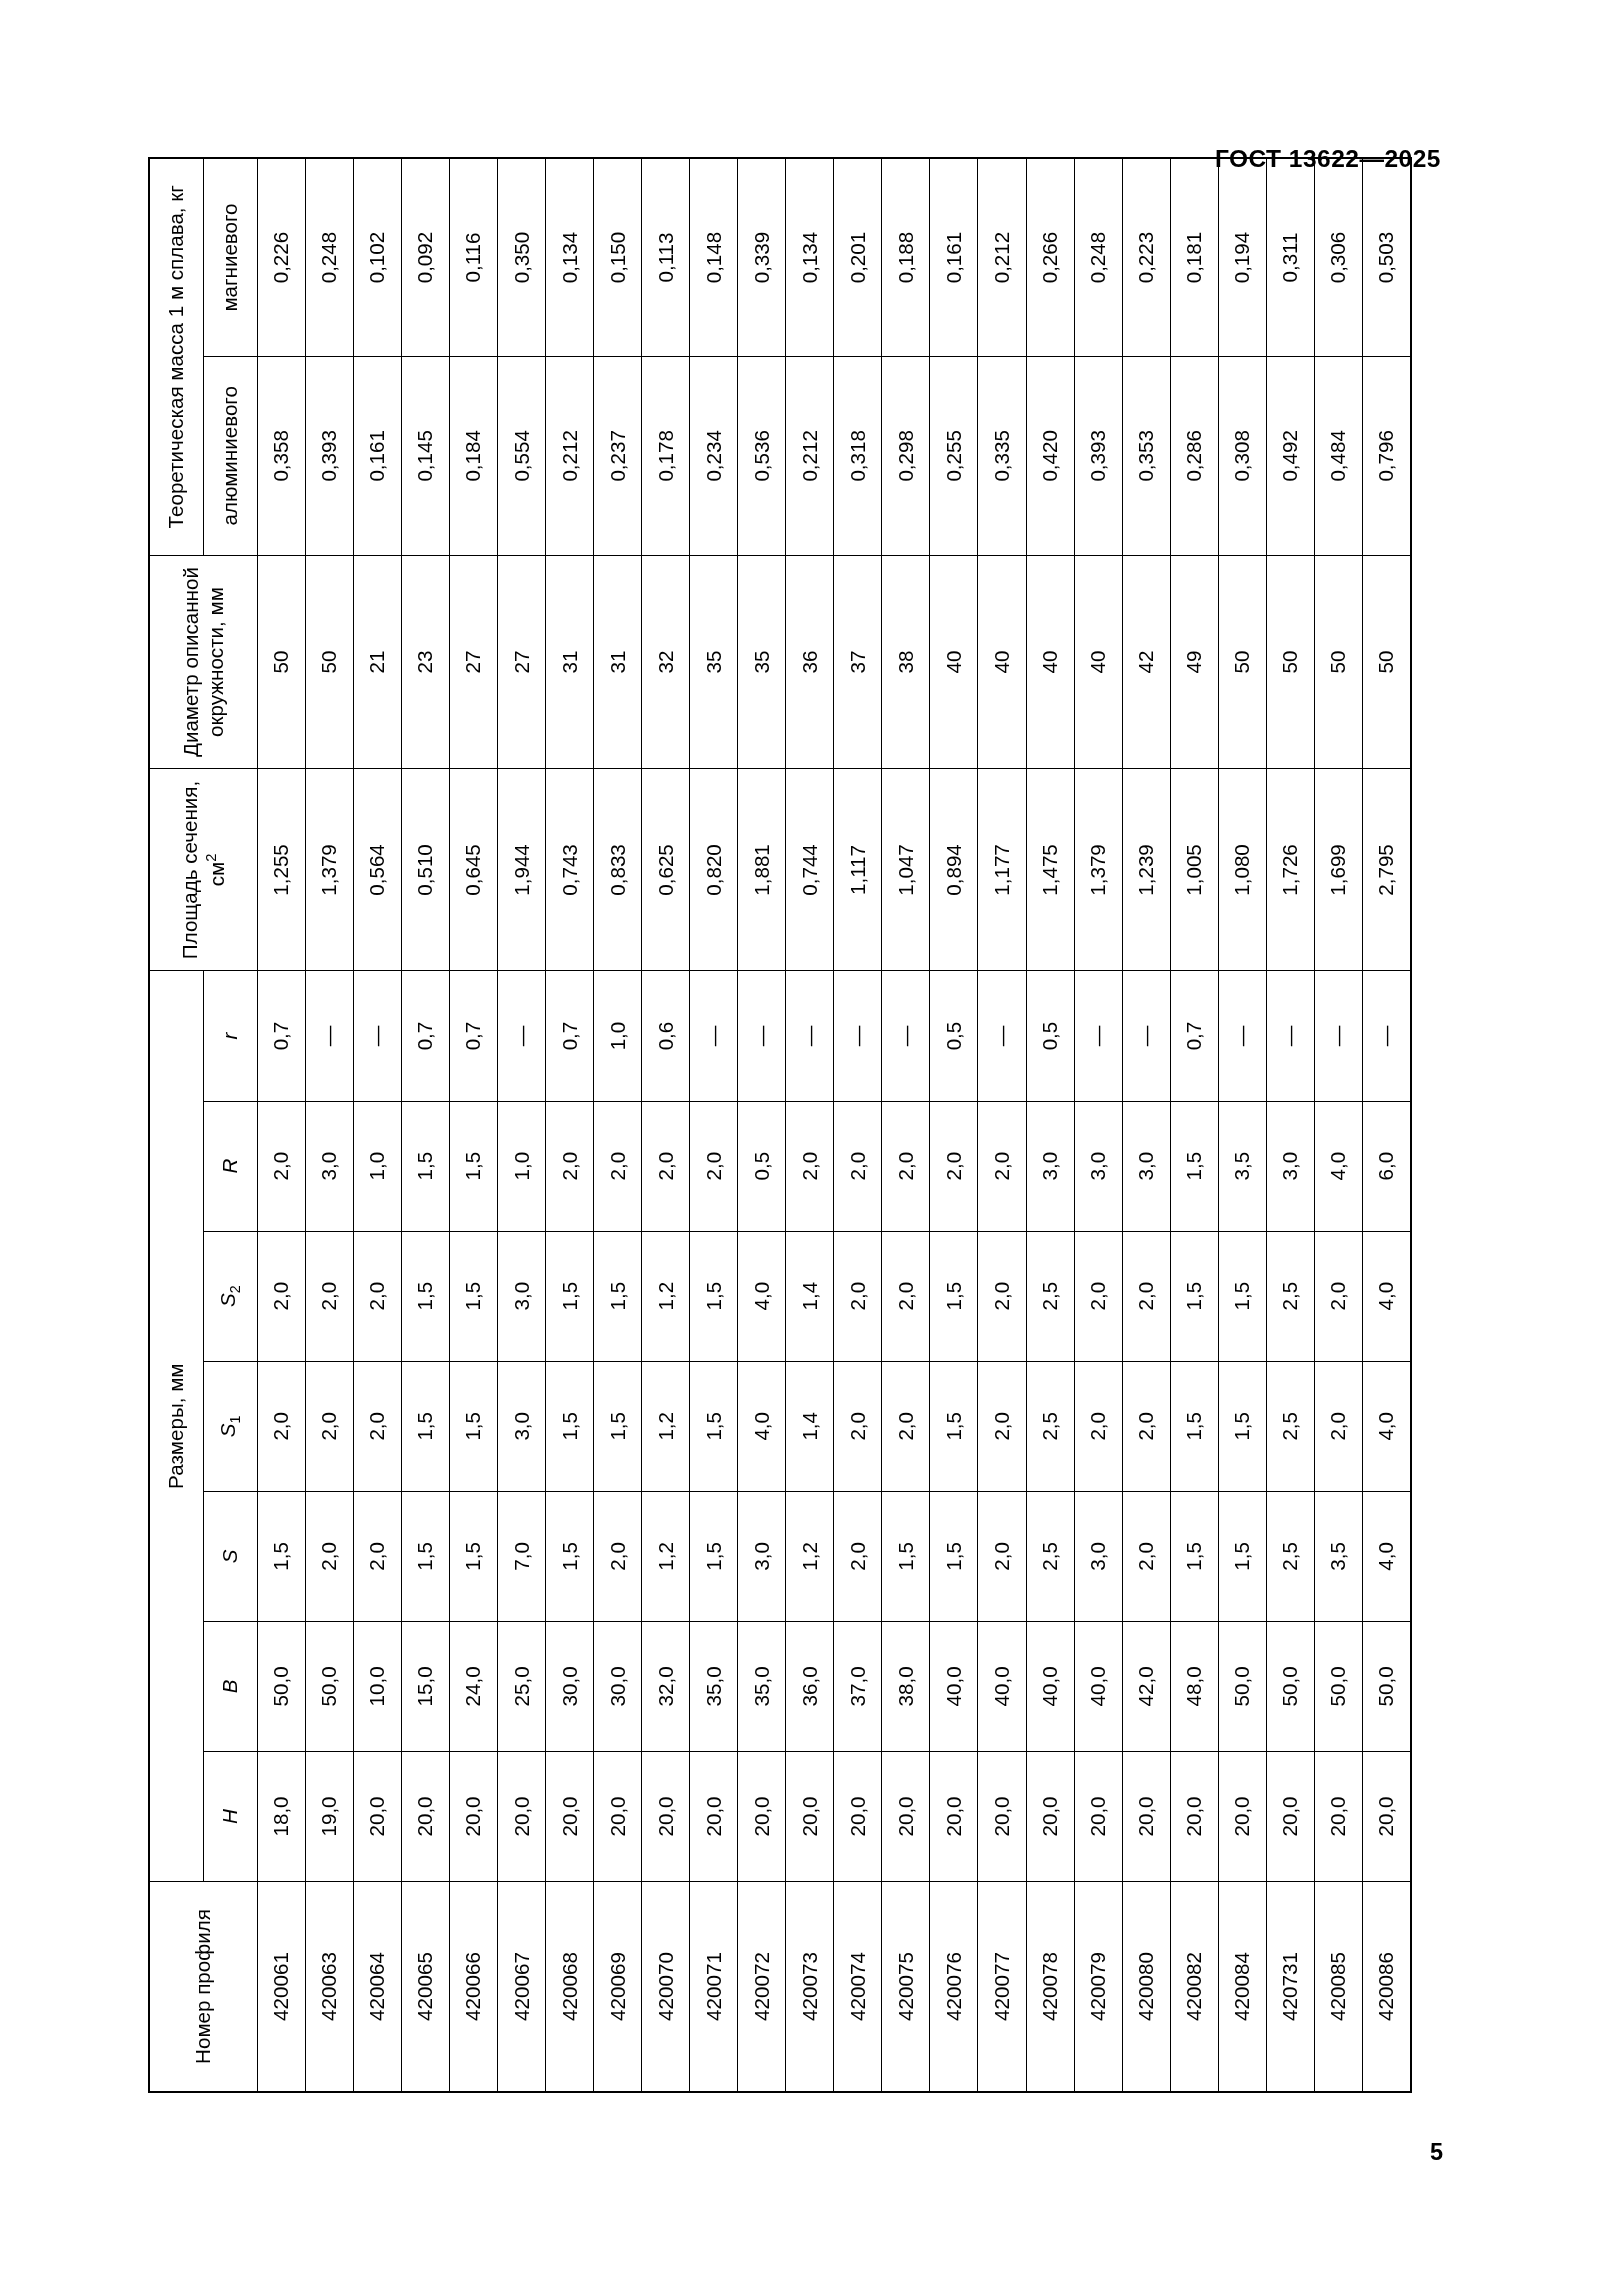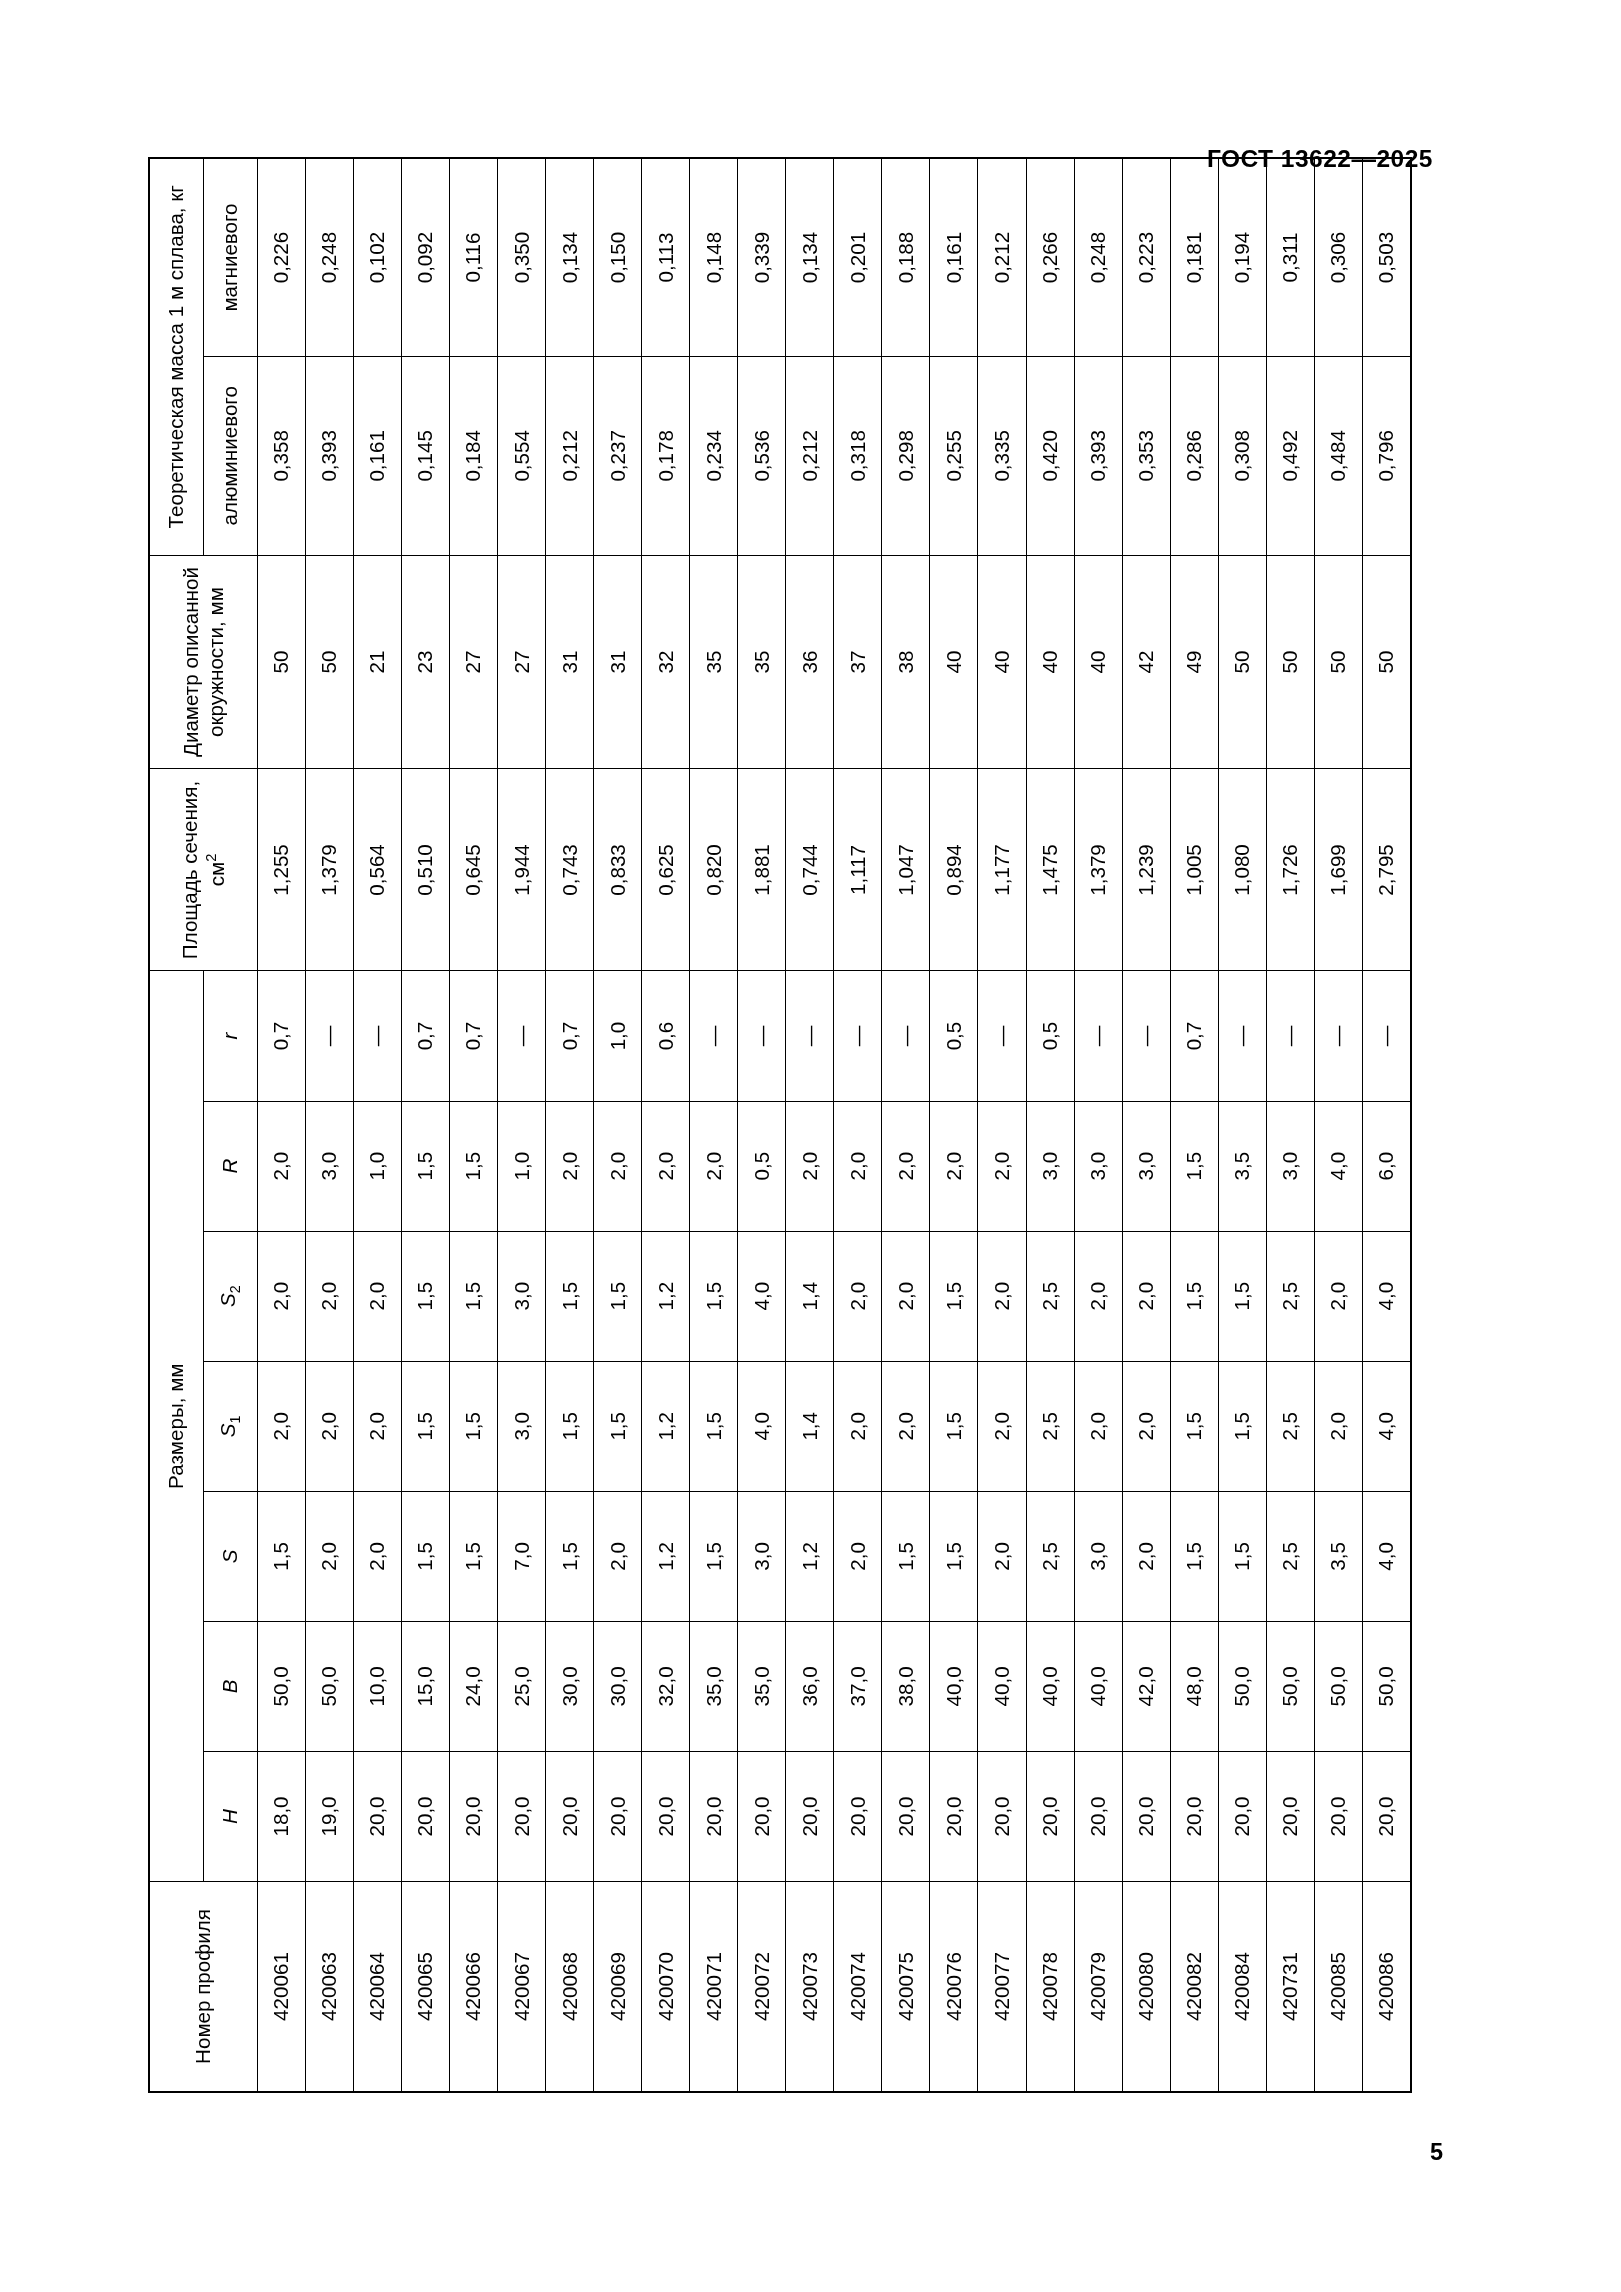--- a/index.html
+++ b/index.html
@@ -13,21 +13,21 @@
     position: relative;
     font-family: "Liberation Sans", sans-serif;
     color: #000000;
     overflow: hidden;
   }
 
   
   .doc-header {
     position: absolute;
     top: 145px;
-    right: 188px;
+    right: 180px;
     font-size: 24.5px;
     font-weight: bold;
     letter-spacing: 0.5px;
     white-space: nowrap;
   }
 
   
   .page-number {
     position: absolute;
     bottom: 127px;

